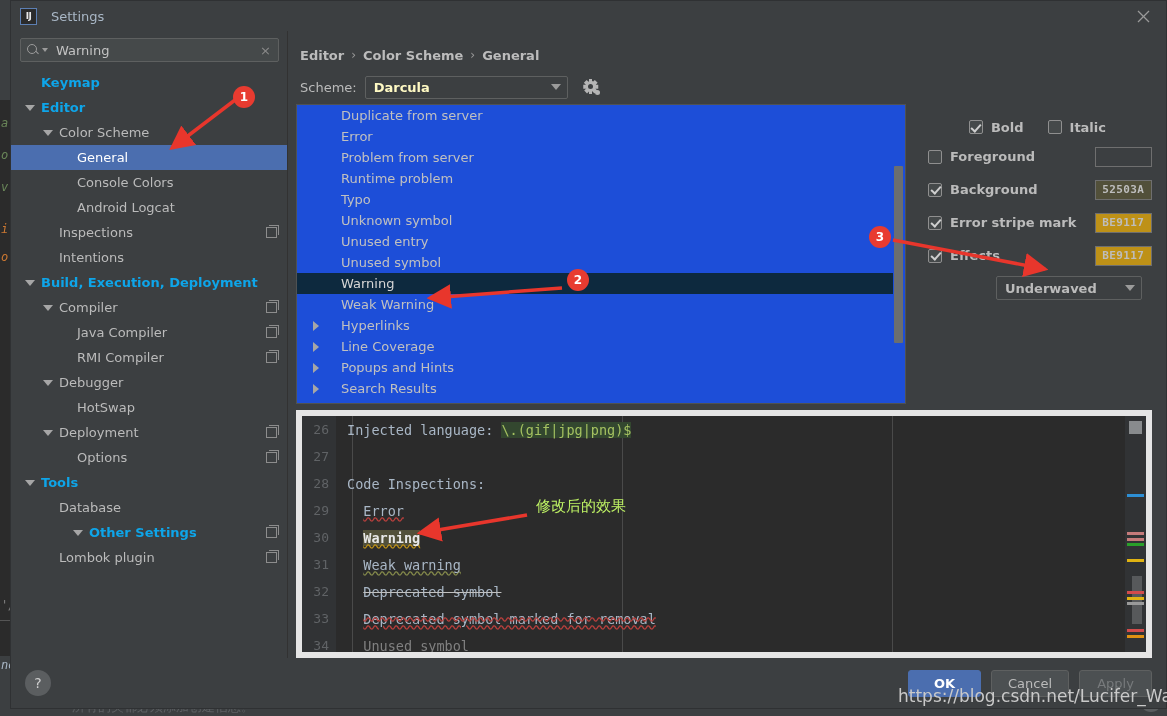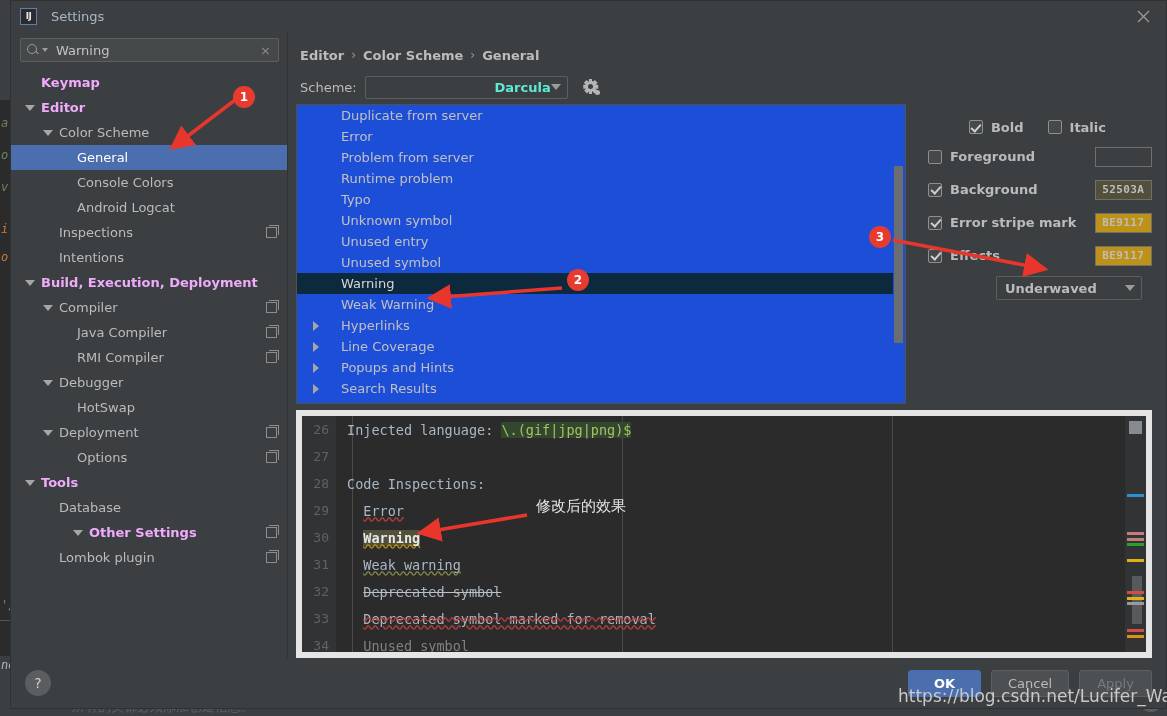--- a/index.html
+++ b/index.html
@@ -104,21 +104,21 @@
   #search-box .sval {
     flex: 1 1 auto; font-size: 13px; color: #c3c3c3;
   }
   #search-box .clr { color: #8a8a8a; font-size: 13px; cursor: pointer; padding: 0 2px; }
 
   #tree { flex: 1 1 auto; overflow: hidden; padding-top: 2px; }
   .tnode {
     height: 25px; display: flex; align-items: center; position: relative;
     color: #bbbbbb; font-size: 13px; white-space: nowrap; cursor: default;
   }
-  .tnode.bold { font-weight: bold; color: #f0abfc; }
+  .tnode.bold { font-weight: bold; color: #0ea5e9; }
   .tnode.selected { background: #4b6eaf; color: #ffffff; }
   .tnode .tw {
     width: 0; height: 0; margin-right: 6px; flex: 0 0 auto;
   }
   .tnode .tw.down {
     border-left: 5px solid transparent; border-right: 5px solid transparent;
     border-top: 6px solid #a6a6a6;
   }
   .tnode .tw.none { width: 10px; margin-right: 6px; }
   .tnode .copy-ico {
@@ -145,21 +145,21 @@
   #scheme-row {
     height: 34px; flex: 0 0 34px; display: flex; align-items: center;
     padding-left: 12px; gap: 8px;
   }
   #scheme-row .lbl { font-size: 13px; color: #bbbbbb; }
   #scheme-combo {
     width: 203px; height: 23px; background: #3c3f41; border: 1px solid #5e6060;
     border-radius: 2px; display: flex; align-items: center;
     padding: 0 6px 0 8px;
   }
-  #scheme-combo .val { flex: 1 1 auto; color: #5eead4; font-weight: bold; font-size: 13px; text-align: right; }
+  #scheme-combo .val { flex: 1 1 auto; color: #fef9c3; font-weight: bold; font-size: 13px; }
   #scheme-combo .caret {
     width: 0; height: 0;
     border-left: 5px solid transparent; border-right: 5px solid transparent;
     border-top: 6px solid #9b9b9b;
   }
   #gear {
     width: 18px; height: 18px; position: relative; cursor: pointer; margin-left: 6px;
   }
   #gear .g-core {
     position: absolute; left: 4px; top: 3px; width: 10px; height: 10px;
@@ -305,21 +305,21 @@
   .fbtn.disabled { color: #777a7c; }
 
   
   #annotations { position: absolute; inset: 0; pointer-events: none; }
   .badge {
     position: absolute; width: 22px; height: 22px; border-radius: 50%;
     background: #e83b30; color: #ffffff; font-size: 12px; font-weight: bold;
     display: flex; align-items: center; justify-content: center;
   }
   .anno-cn {
-    position: absolute; color: #e5e5e5; font-size: 15px;
+    position: absolute; color: #bef264; font-size: 15px;
     font-family: "DejaVu Sans", sans-serif; white-space: nowrap;
   }
   #watermark {
     position: absolute; left: 898px; top: 686px;
     font-size: 17px; color: #c9c9c9; white-space: nowrap;
     font-family: "DejaVu Sans", sans-serif;
   }
 </style>
 </head>
 <body>

